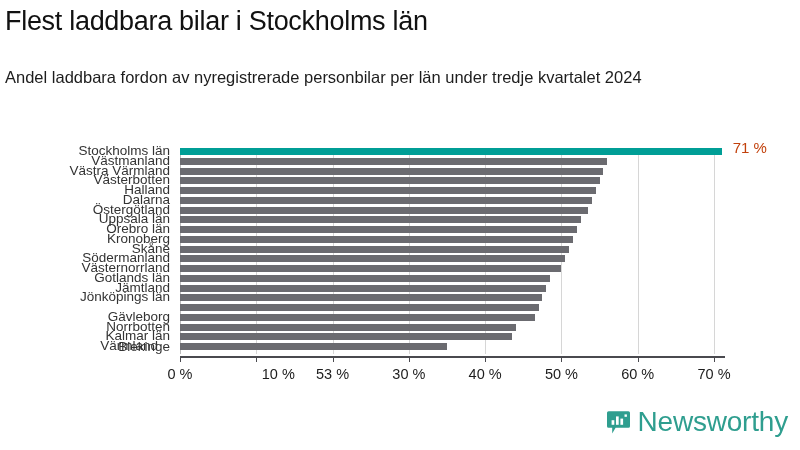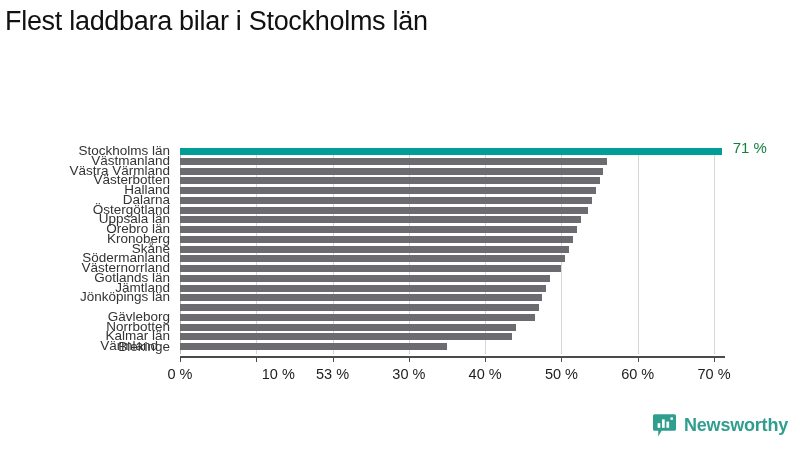--- a/index.html
+++ b/index.html
@@ -103,21 +103,21 @@
     left: 0;
     top: 0;
     height: 7px;
     background: #6b6b70;
   }
   .bar.highlight { background: #009e96; }
 
   .bar-value {
     position: absolute;
     font-size: 15px;
-    color: #15803d;
+    color: #c2410c;
     white-space: nowrap;
     line-height: 7px;
   }
 
   
   .y-label {
     position: absolute;
     right: 0;
     font-size: 13.5px;
     line-height: 14px;
@@ -141,32 +141,33 @@
     display: flex;
     align-items: center;
     gap: 7px;
   }
   #logo-mark {
     width: 25px;
     height: 25px;
     position: relative;
   }
   #logo-text {
-    font-size: 18px;
-    font-weight: bold;
+    font-size: 28px;
+    font-weight: normal;
     color: #2f9e8f;
     letter-spacing: -0.2px;
   }
 </style>
 </head>
 <body>
 
 <div id="chart-card">
 
   <div id="page-title">Flest laddbara bilar i Stockholms län</div>
+  <div id="page-subtitle">Andel laddbara fordon av nyregistrerade personbilar per län under tredje kvartalet 2024</div>
 
   <div id="y-labels">
       <div class="y-label" style="top: 144px; right: 6px;">Stockholms län</div>
       <div class="y-label" style="top: 153.75px; right: 6px;">Västmanland</div>
       <div class="y-label" style="top: 163.5px; right: 6px;">Västra Värmland</div>
       <div class="y-label" style="top: 173.25px; right: 6px;">Västerbotten</div>
       <div class="y-label" style="top: 183px; right: 6px;">Halland</div>
       <div class="y-label" style="top: 192.75px; right: 6px;">Dalarna</div>
       <div class="y-label" style="top: 202.5px; right: 6px;">Östergötland</div>
       <div class="y-label" style="top: 212.25px; right: 6px;">Uppsala län</div>

